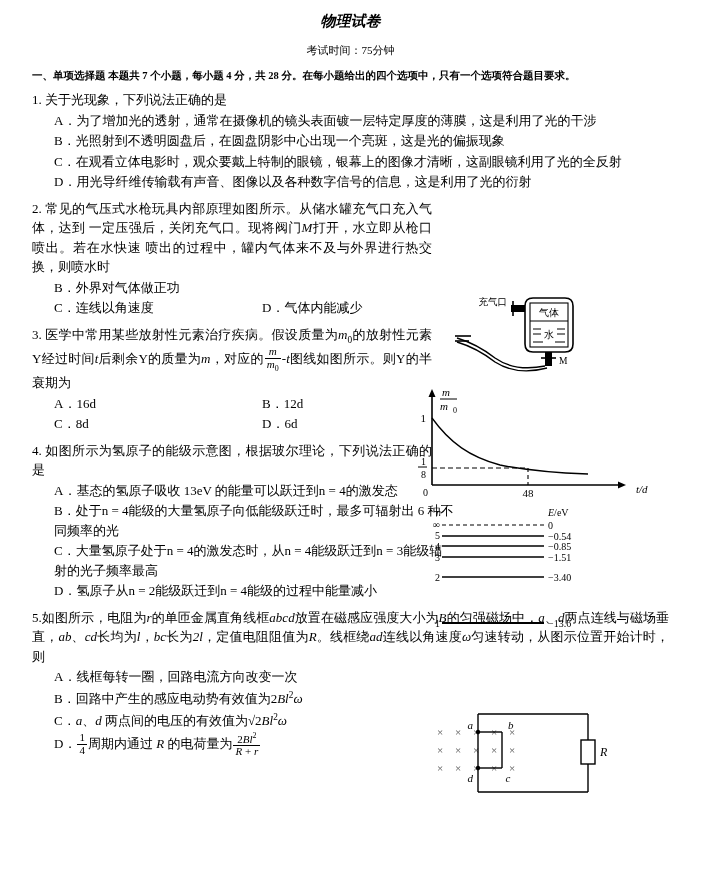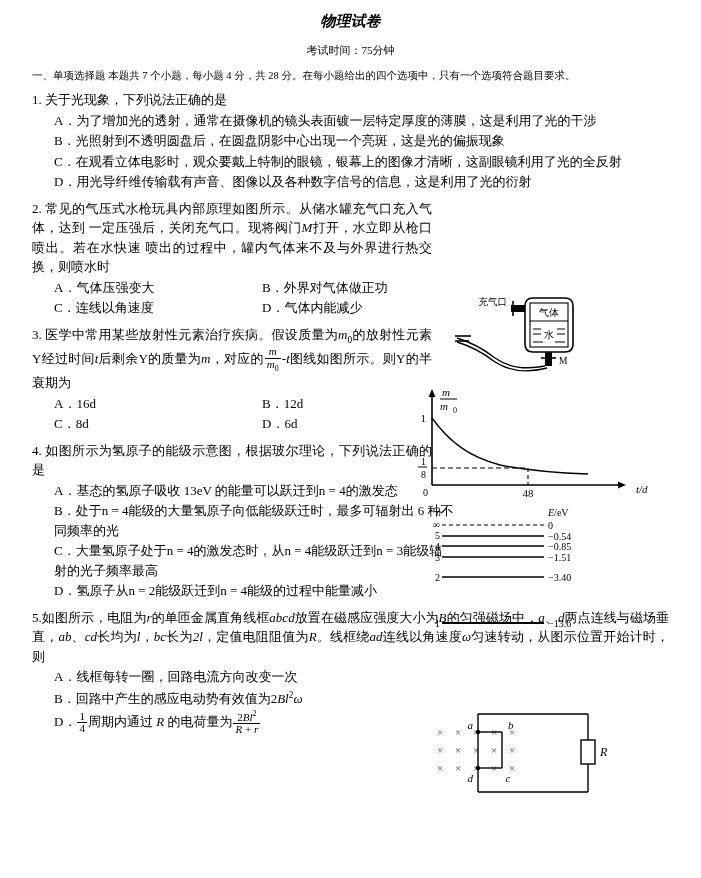--- a/index.html
+++ b/index.html
@@ -43,21 +43,21 @@
   .doc-exam-time {
     text-align: center;
     font-size: 11px;
     margin: 0;
     padding-top: 12px;
   }
 
   
   .section-head {
     font-size: 10.5px;
-    font-weight: normal;
+    font-weight: bold;
     line-height: 1.45;
     margin: 0;
     padding: 10px 32px 0 32px;
     text-align: justify;
   }
 
   
   .q {
     position: relative;
     padding: 0 32px 0 32px;
@@ -173,21 +173,20 @@
 
   <div class="q">
     <p class="q-stem narrow">
       <span>2.</span>
       <span>常见的气压式水枪玩具内部原理如图所示。从储水罐充气口充入气体，达到</span>
       <span>一定压强后，关闭充气口。现将阀门</span><i>M</i><span>打开，水立即从枪口喷出。若在水快速</span>
       <span>喷出的过程中，罐内气体来不及与外界进行热交换，则喷水时</span>
     </p>
     <div class="opts-2col">
       <div class="opt-row">
-        <span class="opt-cell">A．气体压强变大</span>
         <span class="opt-cell">B．外界对气体做正功</span>
       </div>
       <div class="opt-row">
         <span class="opt-cell">C．连线以角速度</span>
         <span class="opt-cell">D．气体内能减少</span>
       </div>
     </div>
   </div>
 
   <div class="fig-watergun">
@@ -330,20 +329,21 @@
     </svg>
   </div>
 
   <div class="q">
     <p class="q-stem narrow-5" style="max-width:none;">
       <span>5.</span><span>如图所示，电阻为</span><i>r</i><span>的单匝金属直角线框</span><i>abcd</i><span>放置在磁感应强度大小为</span><i>B</i><span>的匀强磁场中，</span><i>a</i><span>、</span><i>d</i><span>两点连</span><span>线与磁场垂直，</span><i>ab</i><span>、</span><i>cd</i><span>长均为</span><i>l</i><span>，</span><i>bc</i><span>长为</span><i>2l</i><span>，定值电阻阻值为</span><i>R</i><span>。线框绕</span><i>ad</i><span>连线以角速度</span><i>ω</i><span>匀速转动，从</span><span>图示位置开始计时，则</span>
     </p>
     <div class="opts">
       <div class="opt">A．线框每转一圈，回路电流方向改变一次</div>
       <div class="opt">B．回路中产生的感应电动势有效值为2<i>Bl</i><sup>2</sup><i>ω</i></div>
+      <div class="opt">C．<i>a</i>、<i>d</i> 两点间的电压的有效值为√2<i>Bl</i><sup>2</sup><i>ω</i></div>
       <div class="opt">D．<span class="frac">
             <span class="num">1</span>
             <span class="den">4</span>
           </span>周期内通过 <i>R</i> 的电荷量为<span class="frac">
             <span class="num">2<i>Bl</i><sup>2</sup></span>
             <span class="den"><i>R</i> + <i>r</i></span>
           </span></div>
     </div>
   </div>
 

